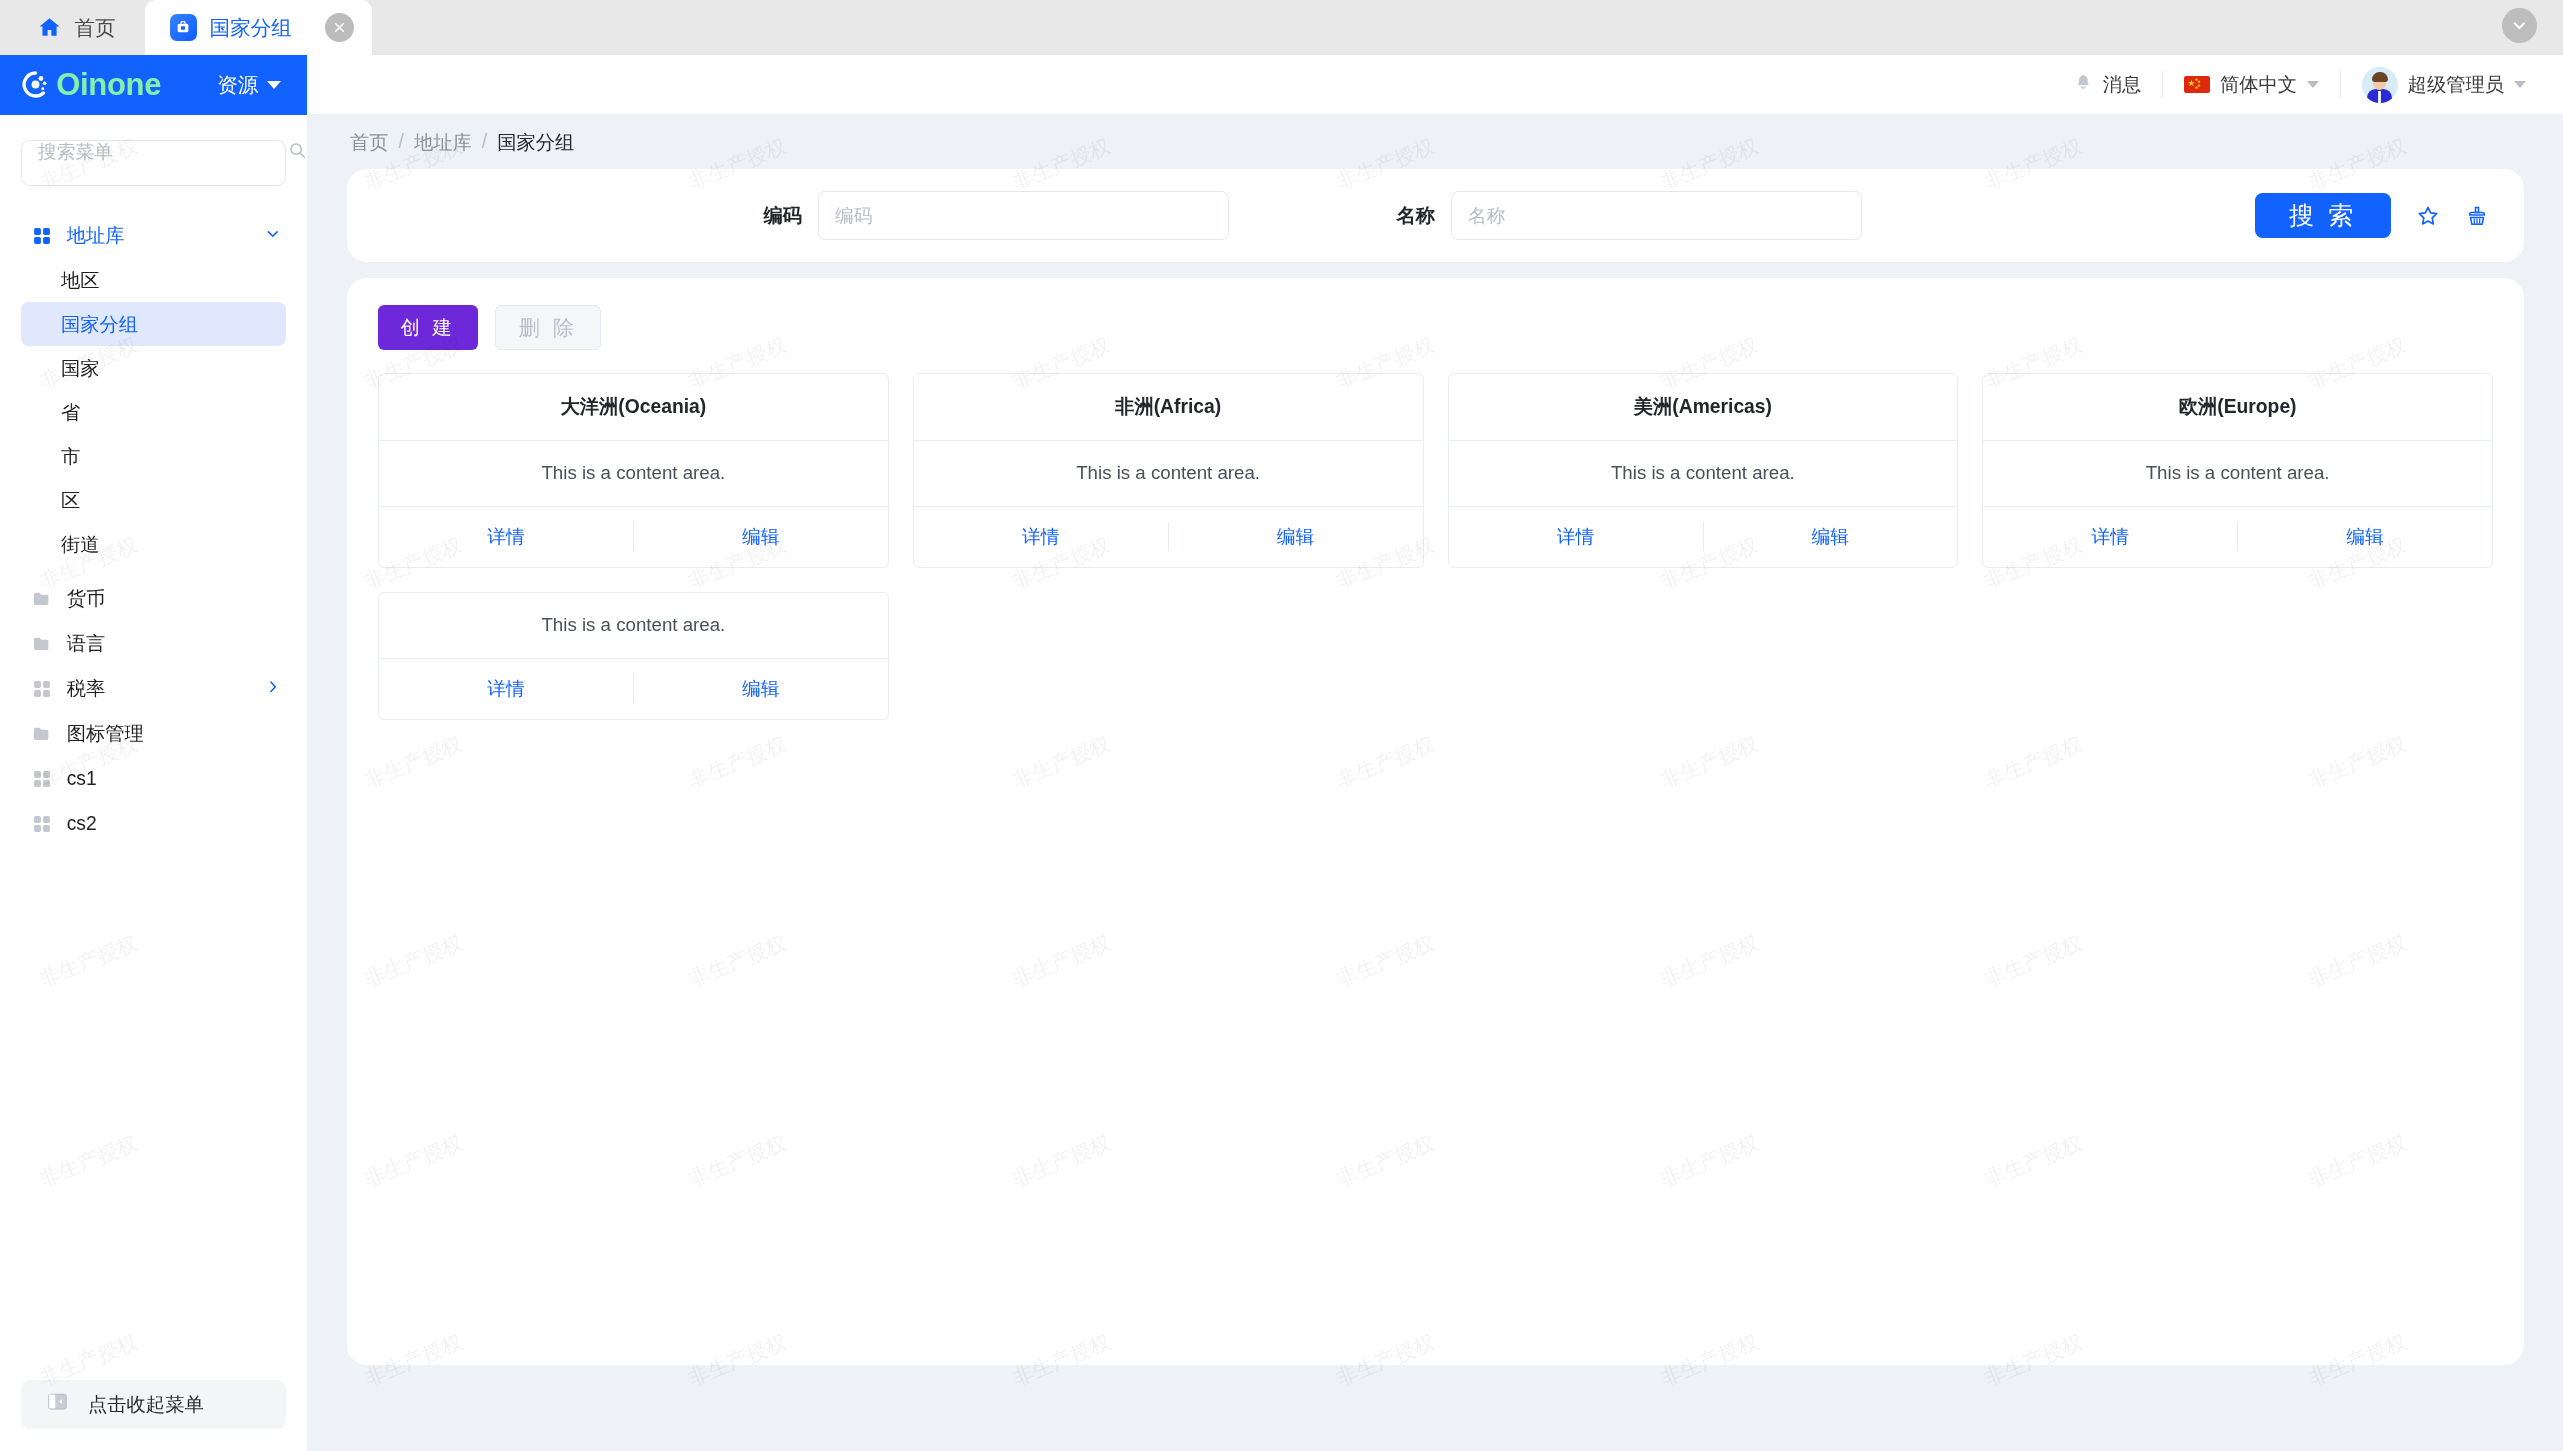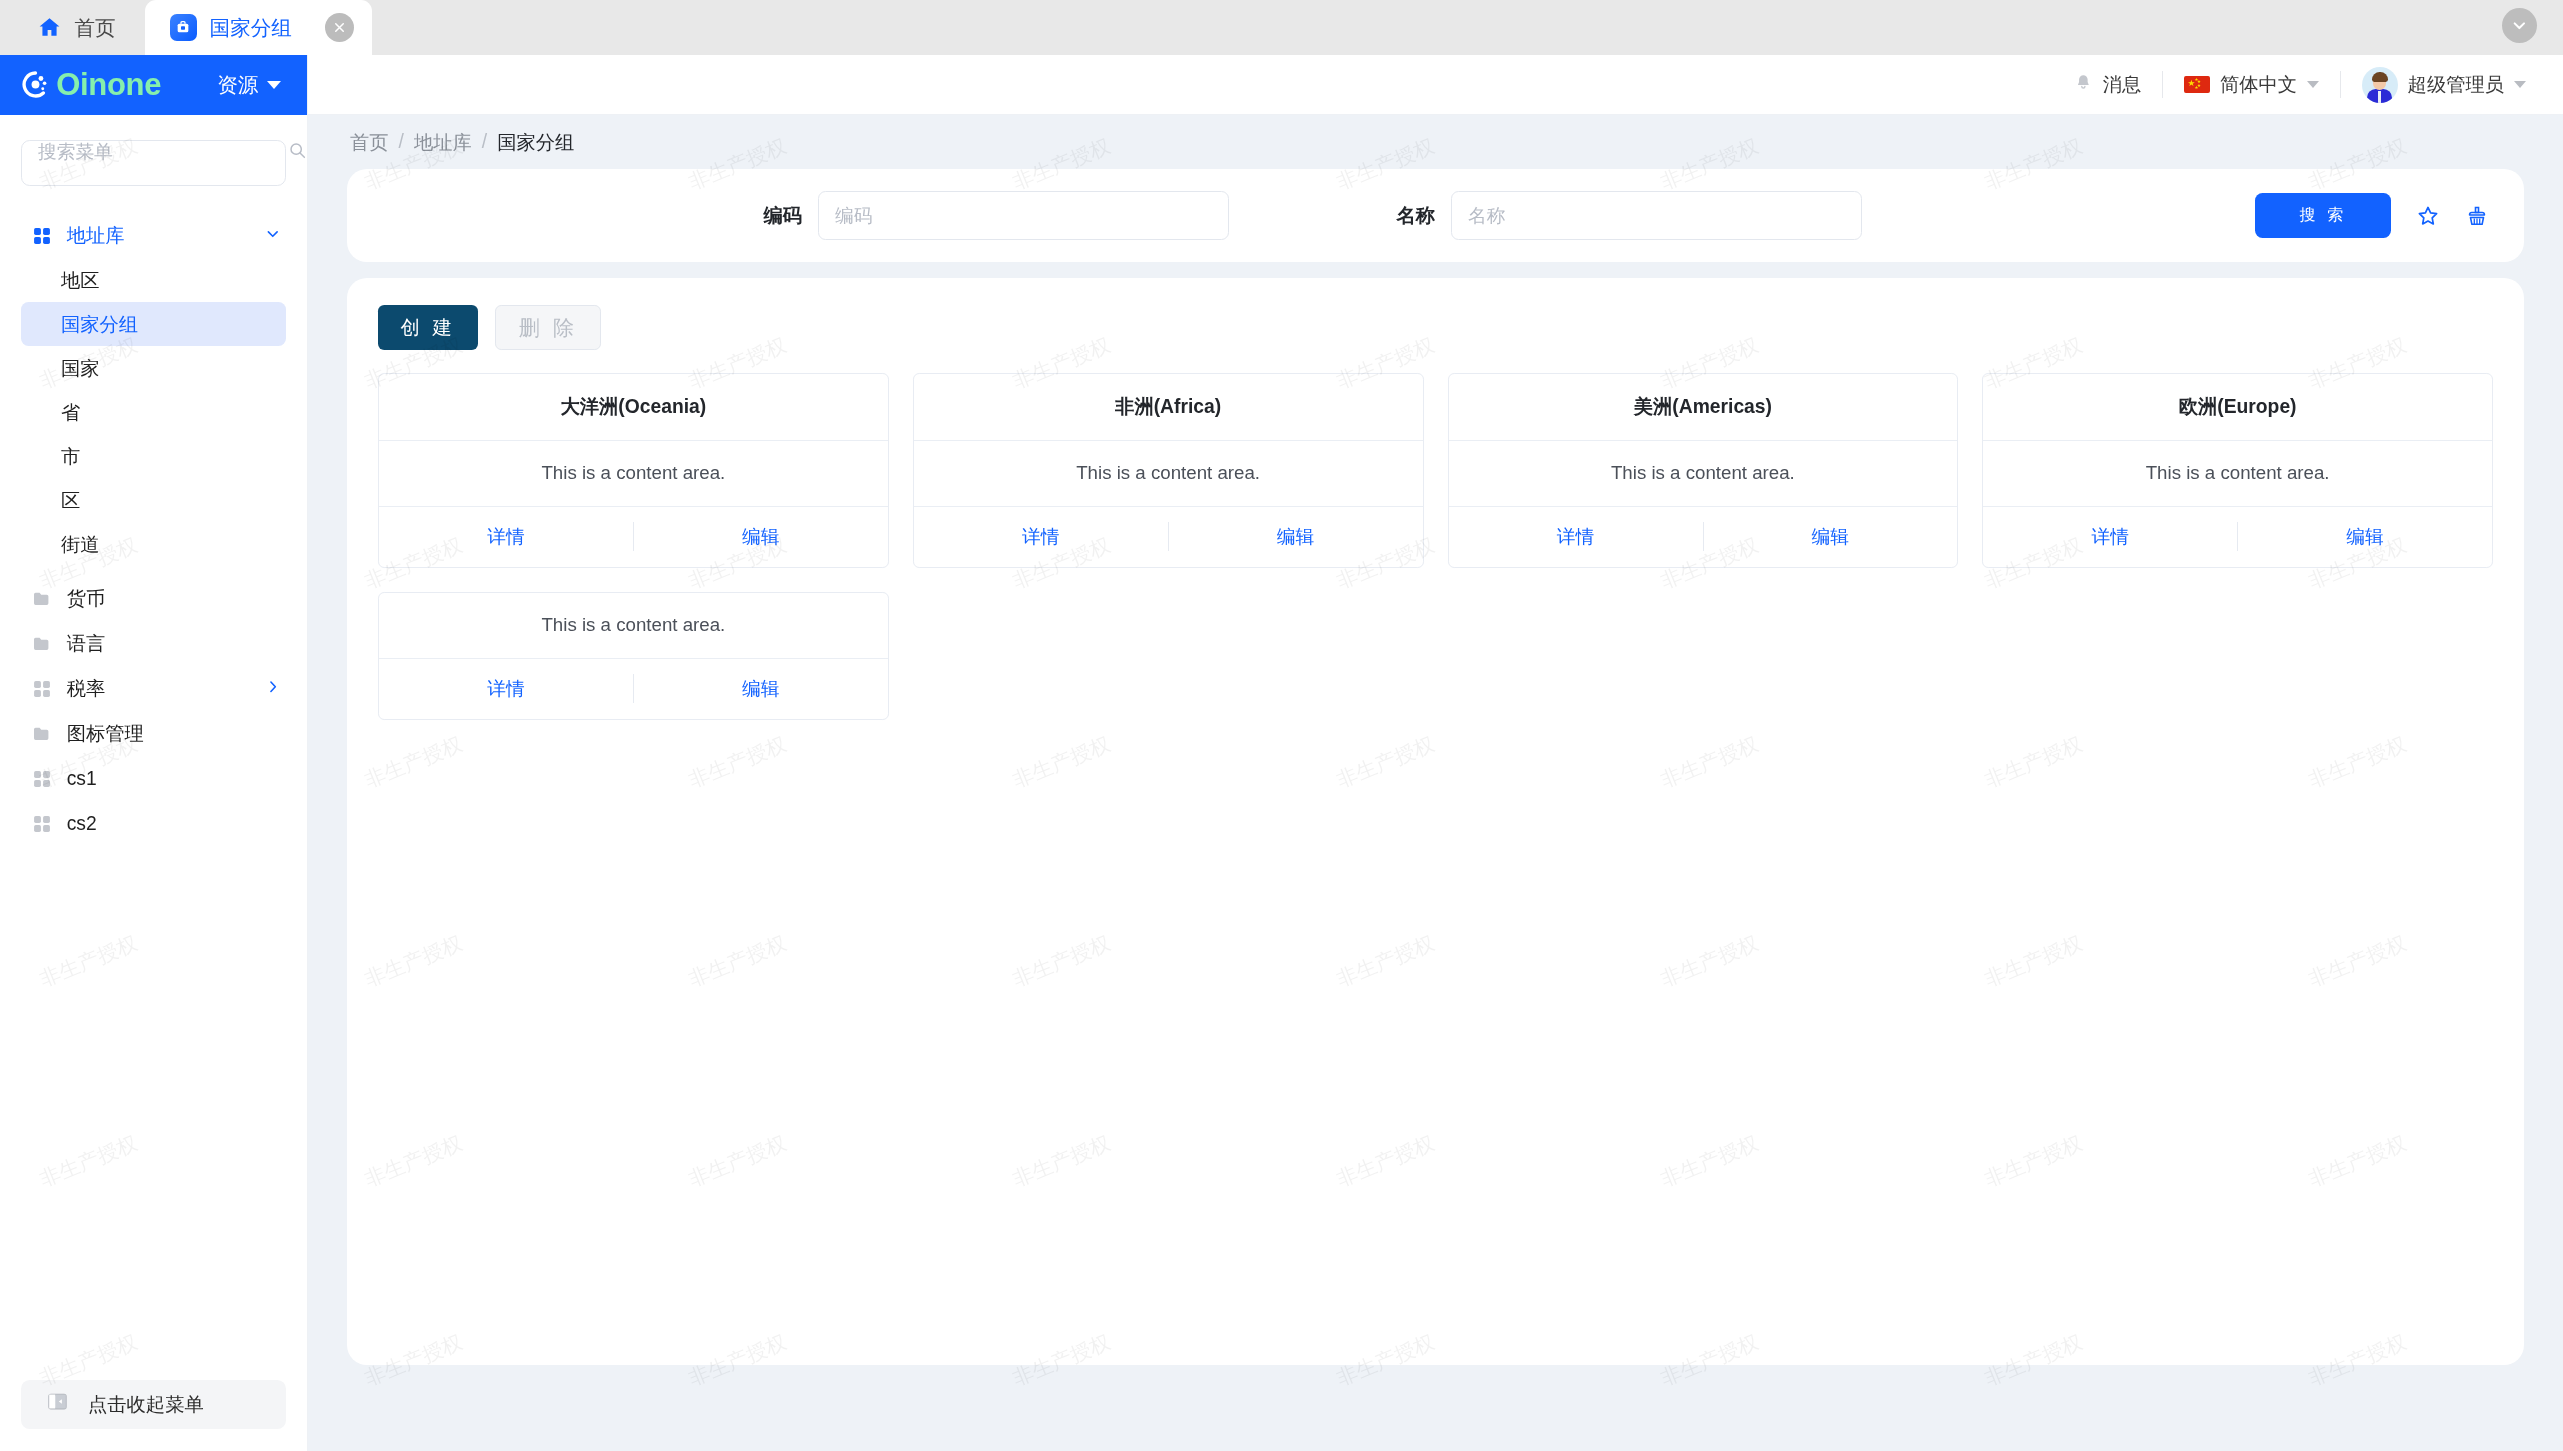--- a/index.html
+++ b/index.html
@@ -148,29 +148,29 @@
     width: 411px; height: 49px; border: 0.6px solid #e3e7ee; border-radius: 7.5px;
     padding: 0 16px; font-size: 18.7px; color: #23262b; outline: none;
     font-family: inherit; background:#fff;
   }
   .field-input::placeholder { color: #b7bcc6; }
   .field.f1 { margin-left: 362px; }
   .field.f2 { margin-left: 113px; }
   .filter-actions { margin-left: auto; display: flex; align-items: center; gap: 25px; }
   .btn-search {
     background: #1262ff; color: #fff; border: none; border-radius: 7.5px;
-    height: 45px; padding: 0 44px; font-size: 16px; font-family: inherit;
+    height: 45px; padding: 0 34px; font-size: 25px; font-family: inherit;
     cursor: pointer; letter-spacing: 3.7px;
   }
   .icon-btn { cursor: pointer; display:flex; }
 
   .list-panel { margin-top: 16px; height: 1087px; padding: 27.4px 31px 0 31px; }
   .toolbar { display: flex; gap: 17.5px; align-items: center; }
   .btn-primary {
-    background: #0c4a6e; color: #fff; border: none; border-radius: 6.2px;
+    background: #6d28d9; color: #fff; border: none; border-radius: 6.2px;
     height: 45px; padding: 0 22.4px; font-size: 19.3px; font-family: inherit;
     cursor: pointer; letter-spacing: 3.7px;
   }
   .btn-disabled {
     background: #f5f6f8; color: #b9bec6; border: 0.6px solid #e3e7ee;
     border-radius: 6.2px; height: 45px; padding: 0 22.4px; font-size: 21px;
     font-family: inherit; cursor: not-allowed; letter-spacing: 3.7px;
   }
 
   .cards {

